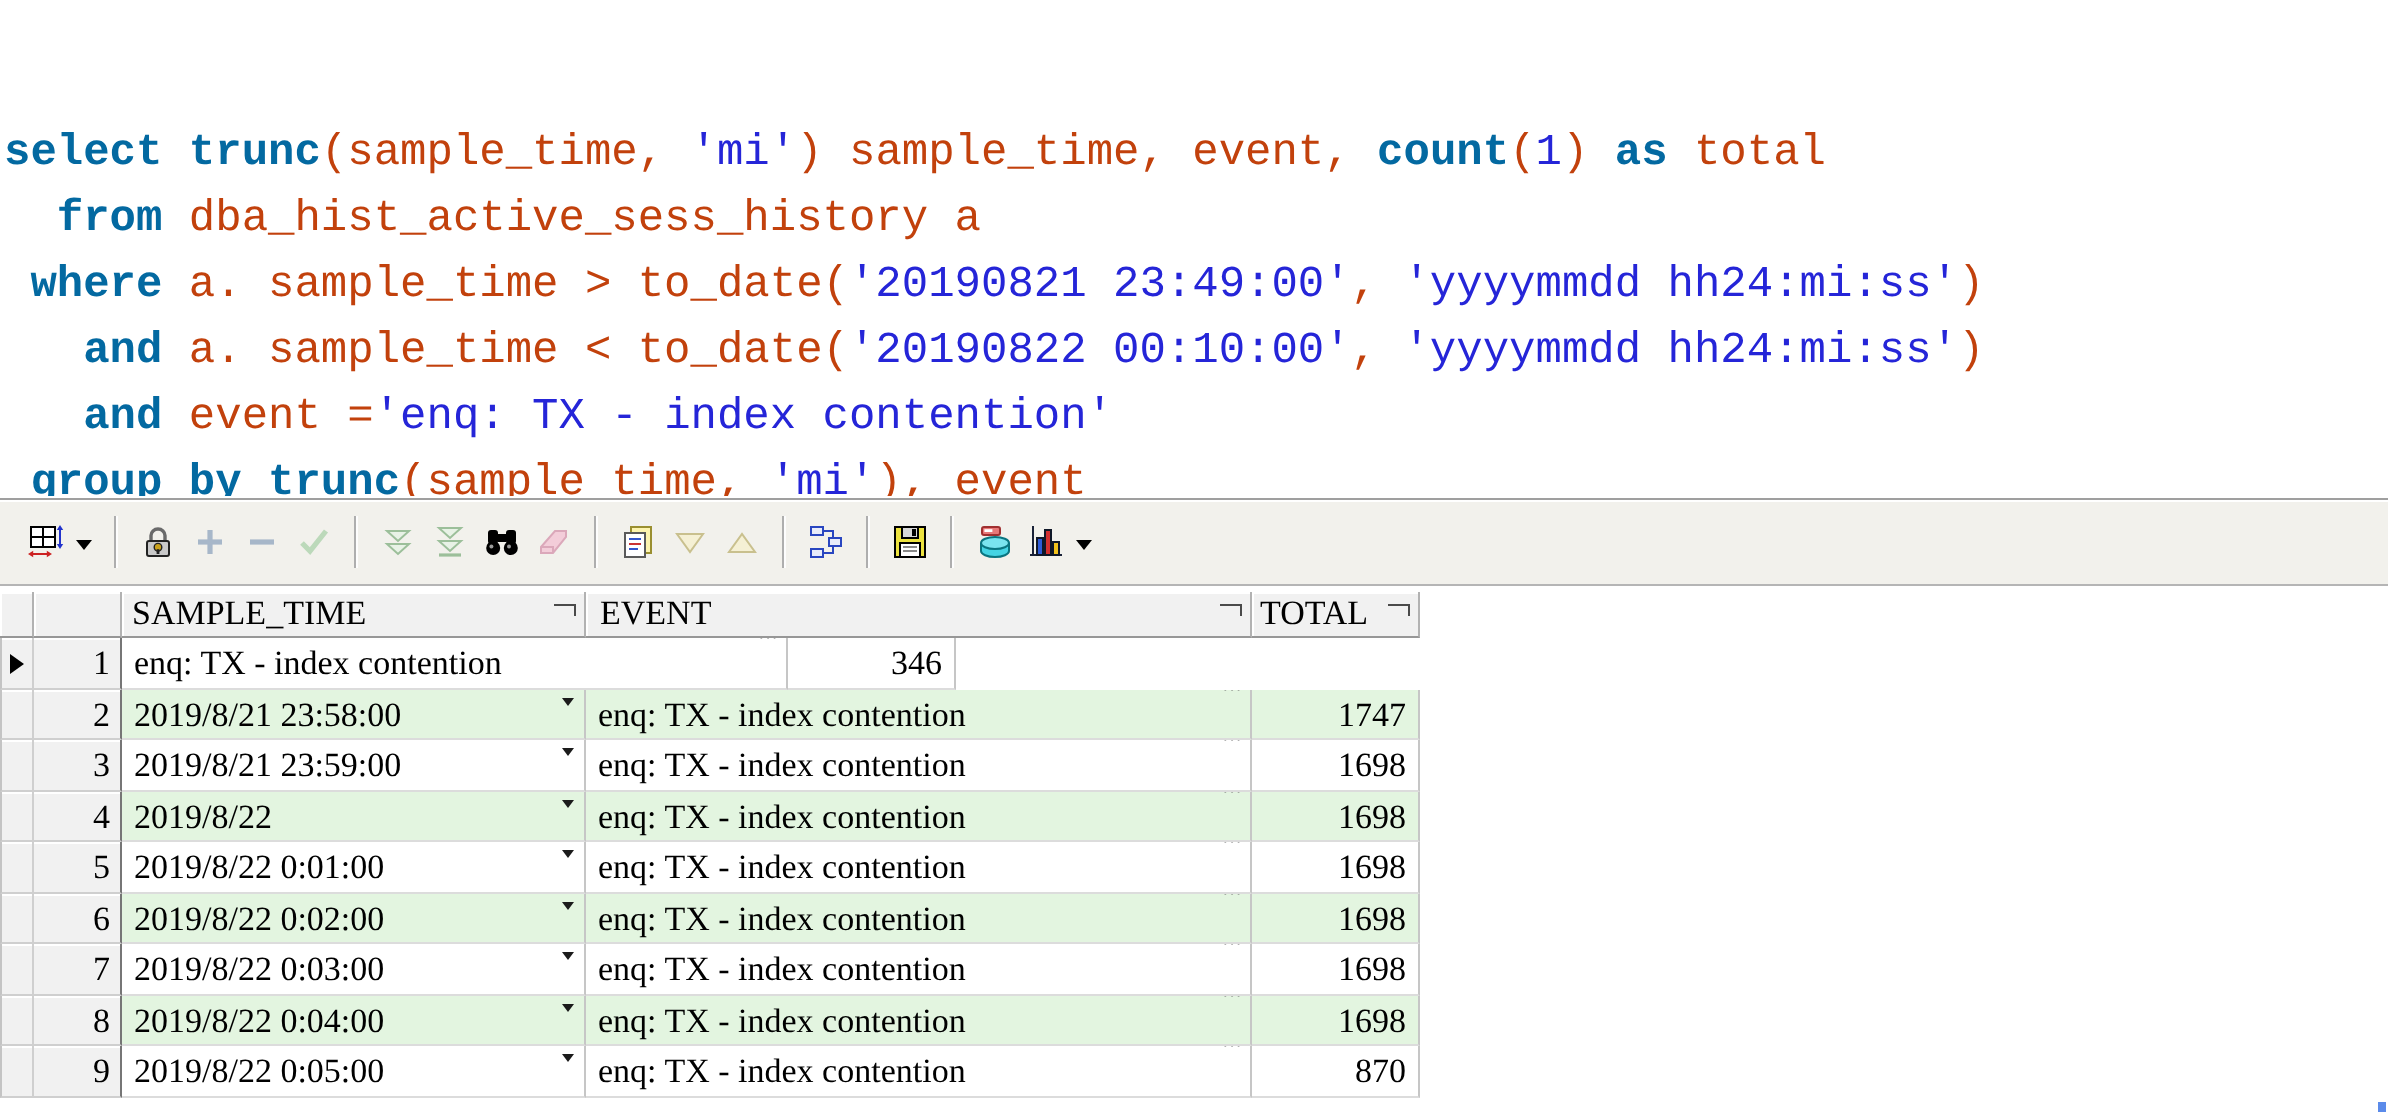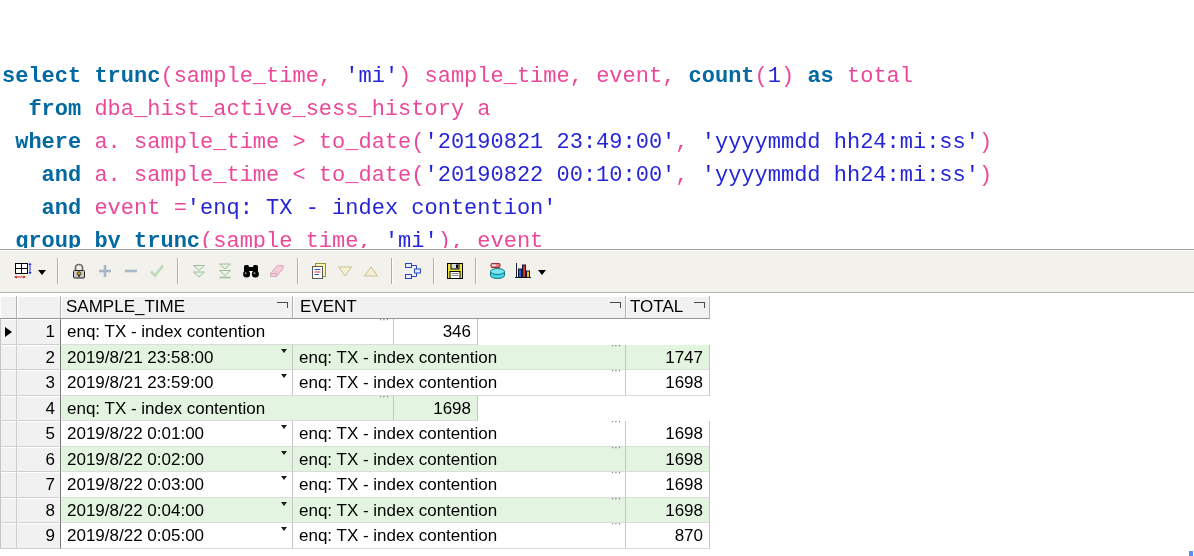--- a/index.html
+++ b/index.html
@@ -6,37 +6,37 @@
   body{width:1194px;height:556px;position:relative;overflow:hidden;
        font-family:"Liberation Sans",sans-serif;}
 
   
   .sql-area{position:absolute;top:0;left:0;width:1194px;height:248px;overflow:hidden;
     font-family:"Liberation Mono","DejaVu Sans Mono",monospace;
     font-size:22px;line-height:33px;white-space:pre;background:#fff;}
   .sql-lines{margin-top:-6px;padding-left:2px;}
   .tk-kw{color:#0369a1;font-weight:bold;}
   .tk-str,.tk-num{color:#2525d8;}
-  .tk-pl{color:#ec4899;}
+  .tk-pl{color:#c2410c;}
 
   
   .toolbar{position:absolute;top:249px;left:0;width:1194px;height:44px;box-sizing:border-box;
     background:#f2f1ec;border-top:1px solid #9f9f9f;border-bottom:1px solid #b5b5b5;
     box-shadow:inset 0 1px 0 #ffffff;display:flex;align-items:center;padding-left:10px;}
   .tbtn{width:24px;height:24px;display:flex;align-items:center;justify-content:center;
     margin:0 1px;flex:none;}
   .tbtn svg{display:block;}
   .tsep{width:0;height:26px;border-left:1px solid #aeaeae;border-right:1px solid #fdfdfd;
     margin:0 7px;flex:none;}
   .dd{width:0;height:0;border:4px solid transparent;border-top:5px solid #000;
     margin:6px 4px 0 2px;flex:none;}
 
   
   .grid{position:absolute;top:296px;left:0;width:765px;
-    font-family:Liberation Sans, sans-serif;font-size:17px;color:#000;}
+    font-family:Liberation Serif, serif;font-size:17px;color:#000;}
   .ghead{display:flex;height:23px;}
   .ghead .hcell{box-sizing:border-box;background:#f1f1f1;border-right:1px solid #b2b2b2;
     border-bottom:1px solid #979797;box-shadow:inset 0 1px 0 #fff,inset 1px 0 0 #fff;
     position:relative;line-height:22px;overflow:hidden;white-space:pre;}
   .hdash{position:absolute;top:6px;right:4px;width:10px;height:5px;
     border-top:1px solid #4a4a4a;border-right:1px solid #4a4a4a;}
   .grow{display:flex;height:25.5px;}
   .gcell{box-sizing:border-box;border-right:1px solid #c6c6c6;border-bottom:1px solid #dcdcdc;
     line-height:25px;overflow:hidden;white-space:pre;position:relative;background:#fff;}
   .c-ind{box-sizing:border-box;background:#f1f1f1;border-left:1px solid #c4c4c4;
@@ -262,20 +262,21 @@
       <div class="grow">
         <div class="c-ind" style="width: 17px;"></div>
         <div class="c-num" style="width: 44px;">3</div>
         <div class="gcell pl6" style="width: 232px;">2019/8/21 23:59:00<span class="dmark"></span></div>
         <div class="gcell pl6" style="width: 333px;">enq: TX - index contention<span class="emark">···</span></div>
         <div class="gcell al-r" style="width: 84px;">1698</div>
       </div>
       <div class="grow alt">
         <div class="c-ind" style="width: 17px;"></div>
         <div class="c-num" style="width: 44px;">4</div>
+        <div class="gcell pl6" style="width: 232px;">2019/8/22<span class="dmark"></span></div>
         <div class="gcell pl6" style="width: 333px;">enq: TX - index contention<span class="emark">···</span></div>
         <div class="gcell al-r" style="width: 84px;">1698</div>
       </div>
       <div class="grow">
         <div class="c-ind" style="width: 17px;"></div>
         <div class="c-num" style="width: 44px;">5</div>
         <div class="gcell pl6" style="width: 232px;">2019/8/22 0:01:00<span class="dmark"></span></div>
         <div class="gcell pl6" style="width: 333px;">enq: TX - index contention<span class="emark">···</span></div>
         <div class="gcell al-r" style="width: 84px;">1698</div>
       </div>

